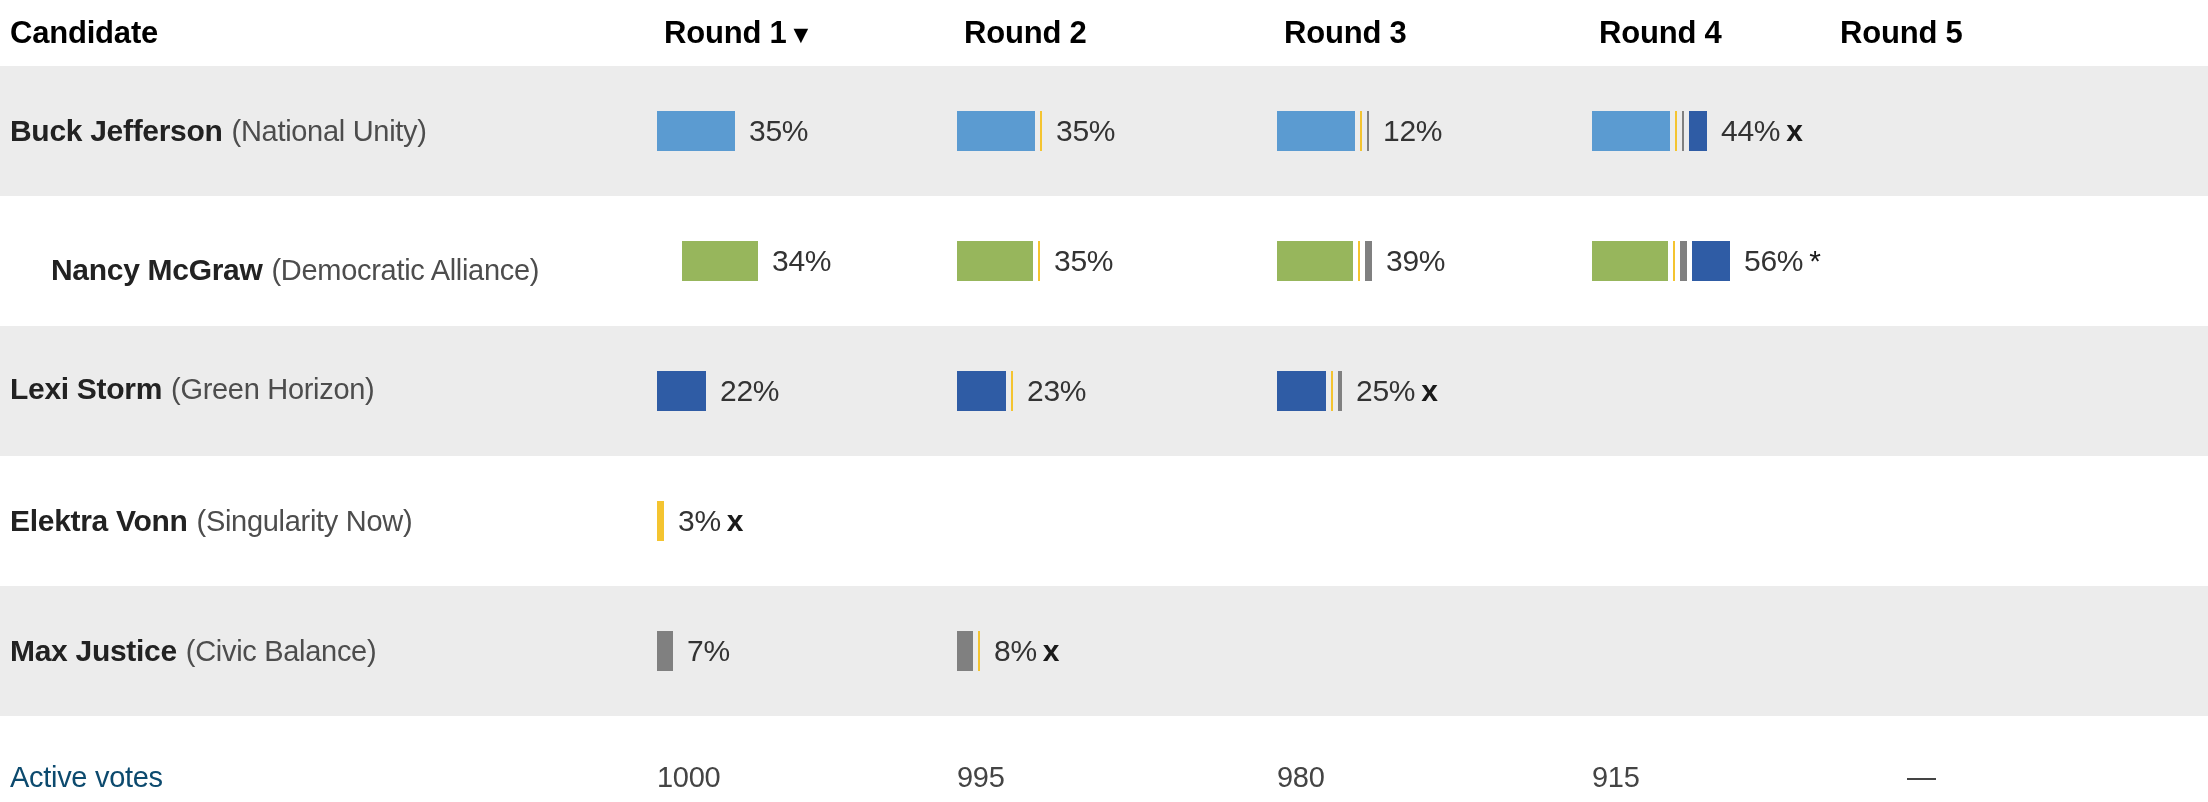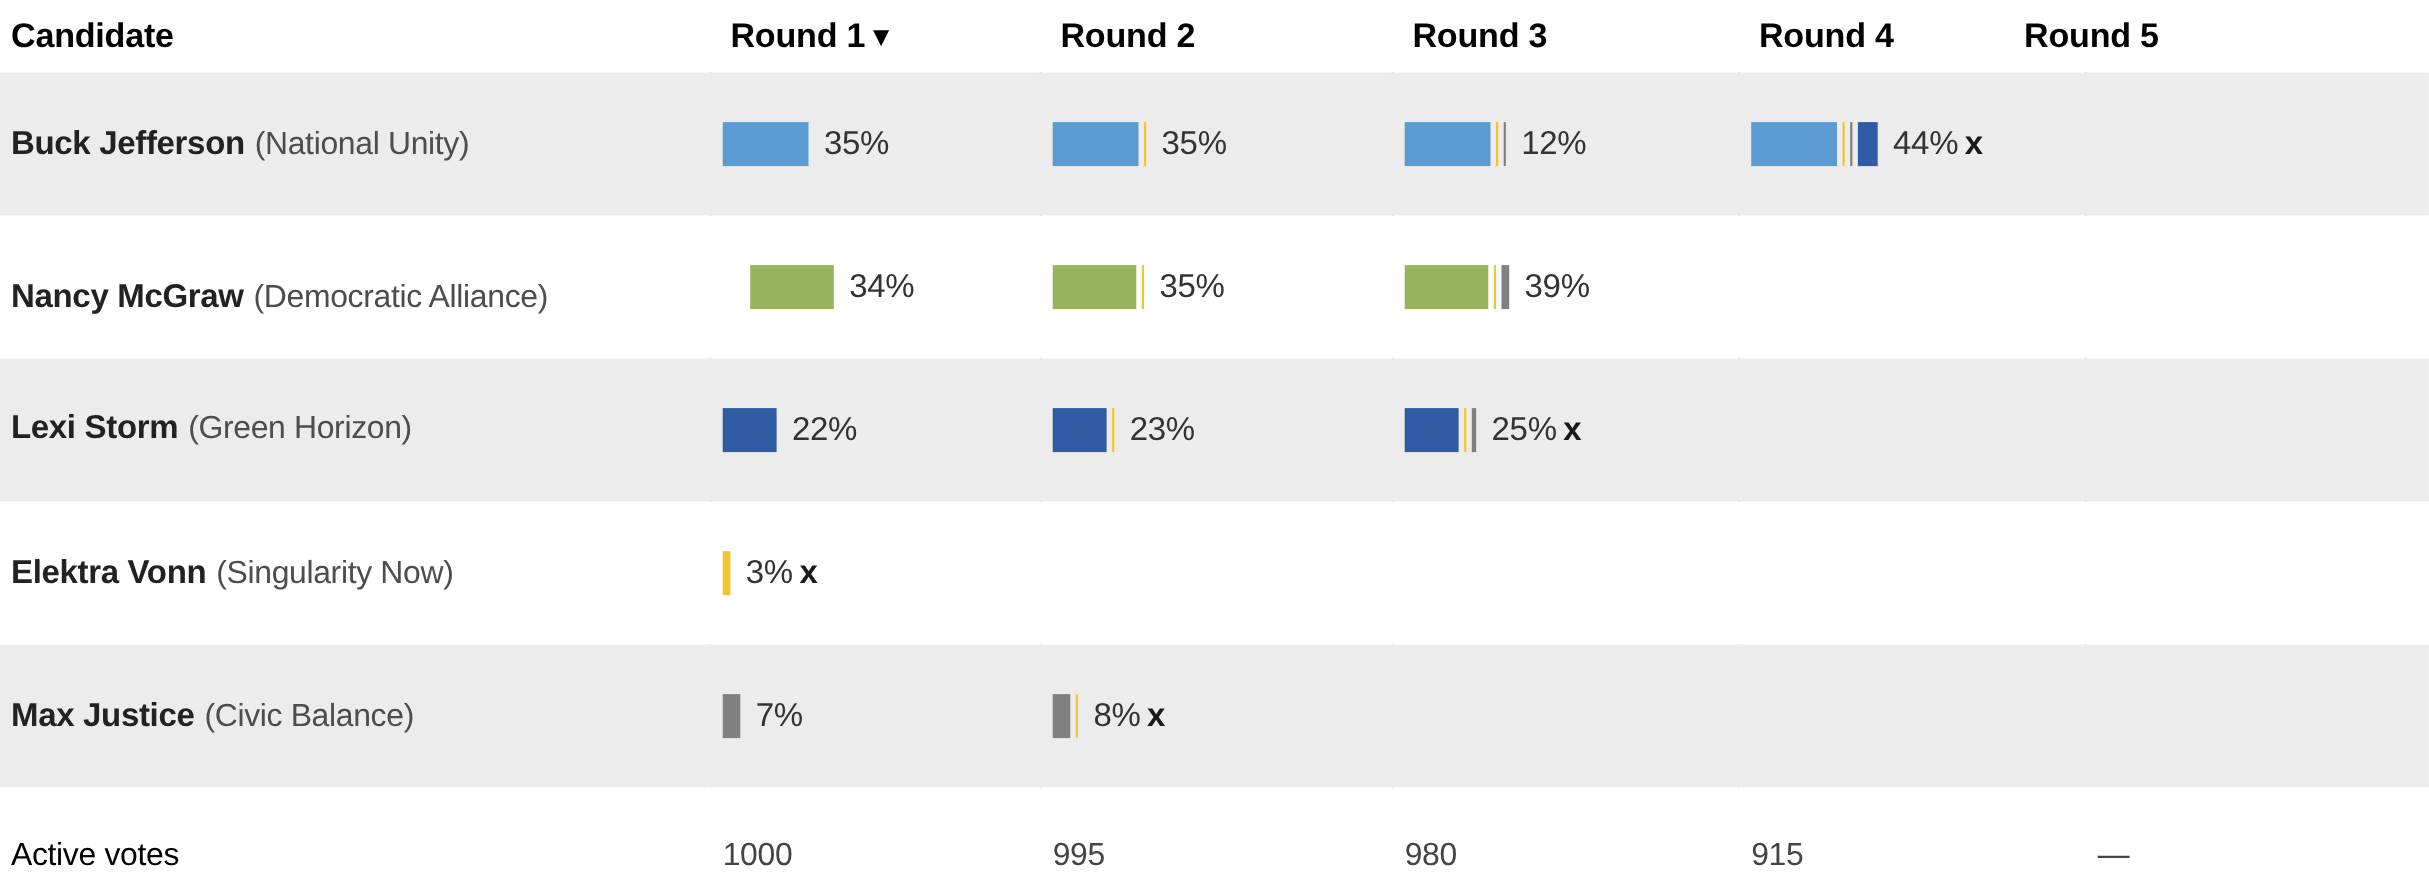--- a/index.html
+++ b/index.html
@@ -123,21 +123,21 @@
   .footer-row {
     position: absolute;
     left: 0;
     width: 2208px;
     background: #ffffff;
   }
   .footer-label {
     position: absolute;
     left: 10px;
     font-size: 29px;
-    color: #000000;
+    color: #0c4a6e;
     white-space: nowrap;
     letter-spacing: -0.3px;
   }
   .footer-val {
     position: absolute;
     font-size: 29px;
     color: #444444;
     white-space: nowrap;
     letter-spacing: -0.3px;
   }
@@ -200,21 +200,21 @@
         <div class="bar-stack">
           <div class="seg" style="width: 78px; background: rgb(91, 155, 209); margin-left: 0px;"></div>
           <div class="seg" style="width: 2px; background: rgb(244, 196, 48); margin-left: 5px;"></div>
           <div class="seg" style="width: 2px; background: rgb(128, 128, 128); margin-left: 5px;"></div>
           <div class="seg" style="width: 18px; background: rgb(47, 92, 165); margin-left: 5px;"></div>
         </div>
         <div class="pct-label"><span>44%</span><span class="pct-flag">x</span></div>
       </div>
     </div>
     <div class="row plain" style="top: 196px; height: 130px;">
-      <div class="cand-cell" style="top: 0px; height: 148px;">
+      <div class="cand-cell" style="top: 0px; height: 148px; margin-left: 41px;">
         <span class="cand-name">Nancy McGraw</span>
         <span class="cand-party">(Democratic Alliance)</span>
       </div>
       <div class="round-cell" style="left: 682px; top: 45px;">
         <div class="bar-stack">
           <div class="seg" style="width: 76px; background: rgb(151, 182, 92); margin-left: 0px;"></div>
         </div>
         <div class="pct-label"><span>34%</span></div>
       </div>
       <div class="round-cell" style="left: 957px; top: 45px;">
@@ -224,20 +224,29 @@
         </div>
         <div class="pct-label"><span>35%</span></div>
       </div>
       <div class="round-cell" style="left: 1277px; top: 45px;">
         <div class="bar-stack">
           <div class="seg" style="width: 76px; background: rgb(151, 182, 92); margin-left: 0px;"></div>
           <div class="seg" style="width: 2px; background: rgb(244, 196, 48); margin-left: 5px;"></div>
           <div class="seg" style="width: 7px; background: rgb(128, 128, 128); margin-left: 5px;"></div>
         </div>
         <div class="pct-label"><span>39%</span></div>
+      </div>
+      <div class="round-cell" style="left: 1592px; top: 45px;">
+        <div class="bar-stack">
+          <div class="seg" style="width: 76px; background: rgb(151, 182, 92); margin-left: 0px;"></div>
+          <div class="seg" style="width: 2px; background: rgb(244, 196, 48); margin-left: 5px;"></div>
+          <div class="seg" style="width: 7px; background: rgb(128, 128, 128); margin-left: 5px;"></div>
+          <div class="seg" style="width: 38px; background: rgb(47, 92, 165); margin-left: 5px;"></div>
+        </div>
+        <div class="pct-label"><span>56%</span><span class="pct-flag star">*</span></div>
       </div>
     </div>
     <div class="row shaded" style="top: 326px; height: 130px;">
       <div class="cand-cell" style="top: 16px; height: 94px;">
         <span class="cand-name">Lexi Storm</span>
         <span class="cand-party">(Green Horizon)</span>
       </div>
       <div class="round-cell" style="left: 657px; top: 45px;">
         <div class="bar-stack">
           <div class="seg" style="width: 49px; background: rgb(47, 92, 165); margin-left: 0px;"></div>

